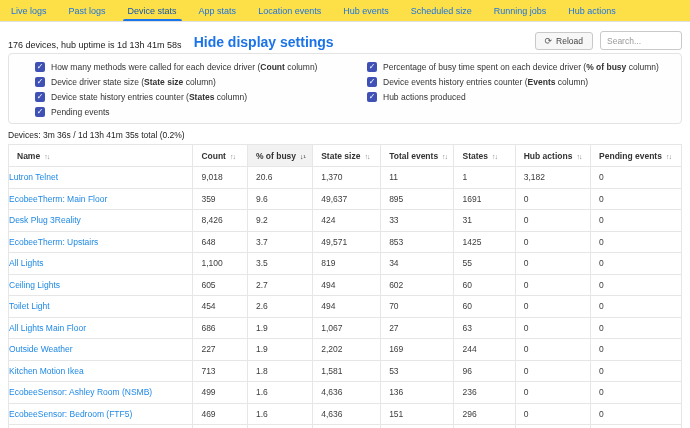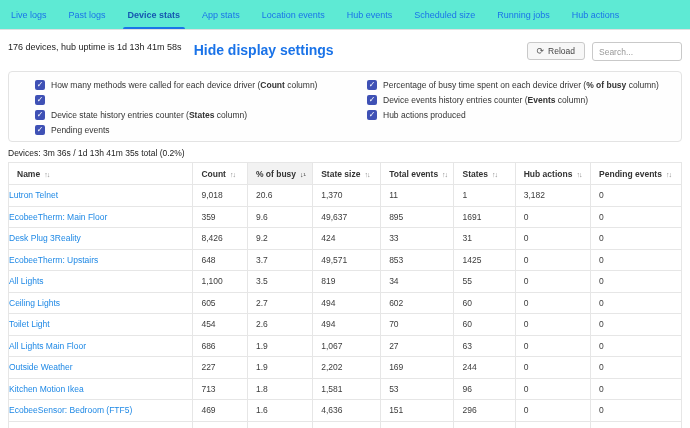--- a/index.html
+++ b/index.html
@@ -1,33 +1,33 @@
 <!DOCTYPE html>
 <html><head>
 <meta charset="utf-8">
 <style>
   * { margin:0; padding:0; box-sizing:border-box; }
   html,body { width:690px; height:428px; overflow:hidden; background:#fff;
     font-family:"Liberation Sans", sans-serif; color:#333; }
 
   
-  .tabbar { display:flex; align-items:stretch; height:30px; border-bottom:1px solid #e0e0e0; background:#5eead4; }
+  .tabbar { display:flex; align-items:stretch; height:22px; border-bottom:1px solid #e0e0e0; background:#fde047; }
   .tab { display:flex; align-items:center; padding:0 11px; font-size:9px; color:#1a73e8; cursor:pointer; position:relative; white-space:nowrap; }
-  .tab.active { color:#1557b0; font-weight:bold; }
+  .tab.active { color:#1557b0; font-weight:normal; }
   .tab.active::after { content:""; position:absolute; left:6px; right:6px; bottom:0; height:2px; background:#1a73e8; border-radius:2px 2px 0 0; }
 
   
-  .toolbar { display:flex; align-items:flex-start; height:26px; padding:0 8px; margin-top:12px; }
+  .toolbar { display:flex; align-items:flex-end; height:26px; padding:0 8px; margin-top:2px; }
   .summary { font-size:9px; color:#222; }
   .link { font-size:14px; color:#1a73e8; margin-left:12px; cursor:pointer; text-decoration:none;font-weight:bold; }
   .spacer { flex:1; }
   .reload-btn { display:flex; align-items:center; gap:4px; font-size:8.5px; color:#444;
     background:#f7f7f7; border:1px solid #c9c9c9; border-radius:3px; padding:3px 9px; cursor:pointer; }
   .reload-btn .ric { font-size:9px; color:#555; line-height:1; }
-  .search-input { width:90px; height:19px; margin-left:7px; border:1px solid #c9c9c9; border-radius:3px;
+  .search-input { width:82px; height:19px; margin-left:7px; border:1px solid #c9c9c9; border-radius:3px;
     font-size:8.5px; padding:0 6px; color:#333; font-family:"Liberation Sans", sans-serif; }
   .search-input::placeholder { color:#999; }
 
   
   .panel { margin:3px 8px 0; border:1px solid #e3e3e3; border-radius:4px; background:#fefefe;
     display:flex; padding:7px 4px 6px; }
   .panel-col { flex:1; display:flex; flex-direction:column; gap:4px; }
   .chk-row { display:flex; align-items:center; gap:6px; padding-left:22px; height:11px; }
   .chk-box { width:10px; height:10px; border-radius:2px; background:#3f51b5; color:#fff; font-size:8px;
     line-height:10px; text-align:center; flex:0 0 auto; cursor:pointer; }
@@ -79,20 +79,21 @@
 </div>
 
 <div class="panel">
   <div class="panel-col">
       <div class="chk-row">
         <span class="chk-box"><span>✓</span></span>
         <span class="chk-label">How many methods were called for each device driver (<b>Count</b> column)</span>
       </div>
       <div class="chk-row">
         <span class="chk-box"><span>✓</span></span>
+        <span class="chk-label">Device driver state size (<b>State size</b> column)</span>
       </div>
       <div class="chk-row">
         <span class="chk-box"><span>✓</span></span>
         <span class="chk-label">Device state history entries counter (<b>States</b> column)</span>
       </div>
       <div class="chk-row">
         <span class="chk-box"><span>✓</span></span>
         <span class="chk-label">Pending events</span>
       </div>
     </div>
@@ -232,20 +233,30 @@
         <td class="name"><a class="dev-link">Kitchen Motion Ikea</a></td>
         <td>713</td>
         <td>1.8</td>
         <td>1,581</td>
         <td>53</td>
         <td>96</td>
         <td>0</td>
         <td>0</td>
       </tr>
       <tr>
+        <td class="name"><a class="dev-link">EcobeeSensor: Ashley Room (NSMB)</a></td>
+        <td>499</td>
+        <td>1.6</td>
+        <td>4,636</td>
+        <td>136</td>
+        <td>236</td>
+        <td>0</td>
+        <td>0</td>
+      </tr>
+      <tr>
         <td class="name"><a class="dev-link">EcobeeSensor: Bedroom (FTF5)</a></td>
         <td>469</td>
         <td>1.6</td>
         <td>4,636</td>
         <td>151</td>
         <td>296</td>
         <td>0</td>
         <td>0</td>
       </tr>
       <tr>

